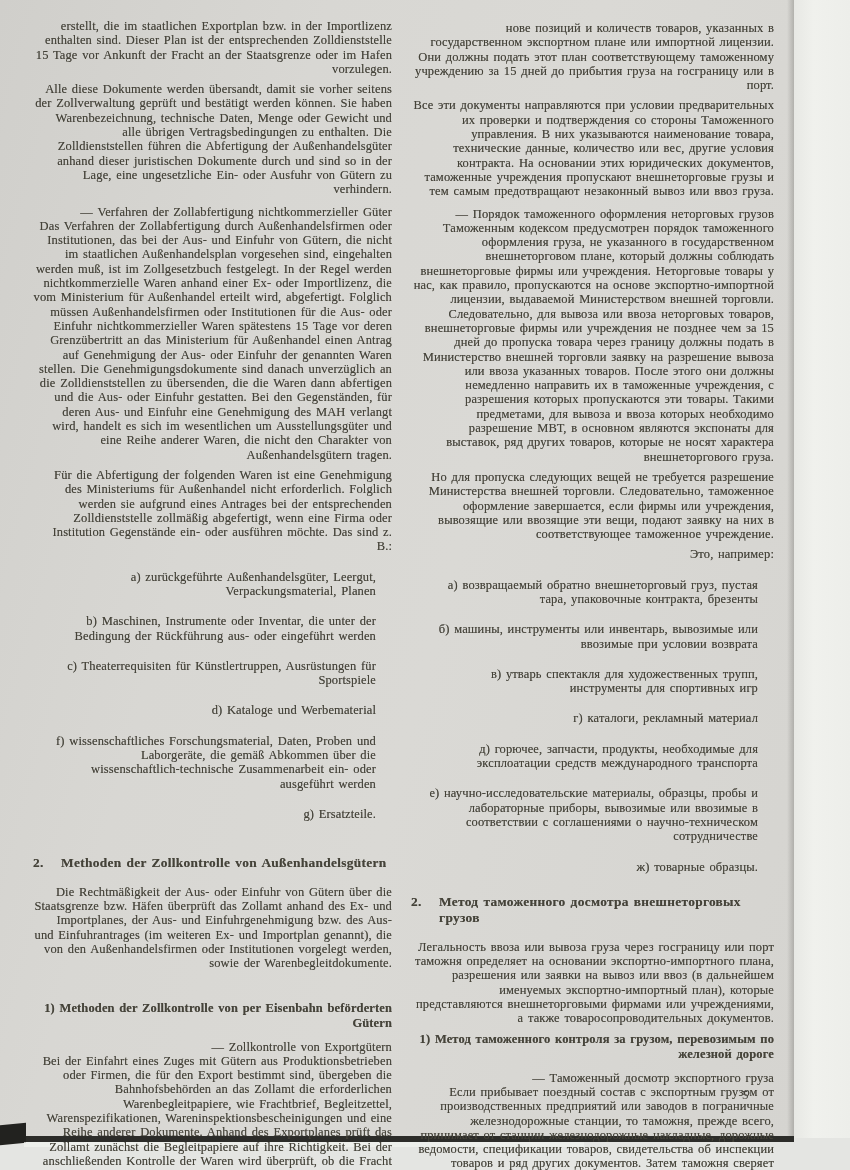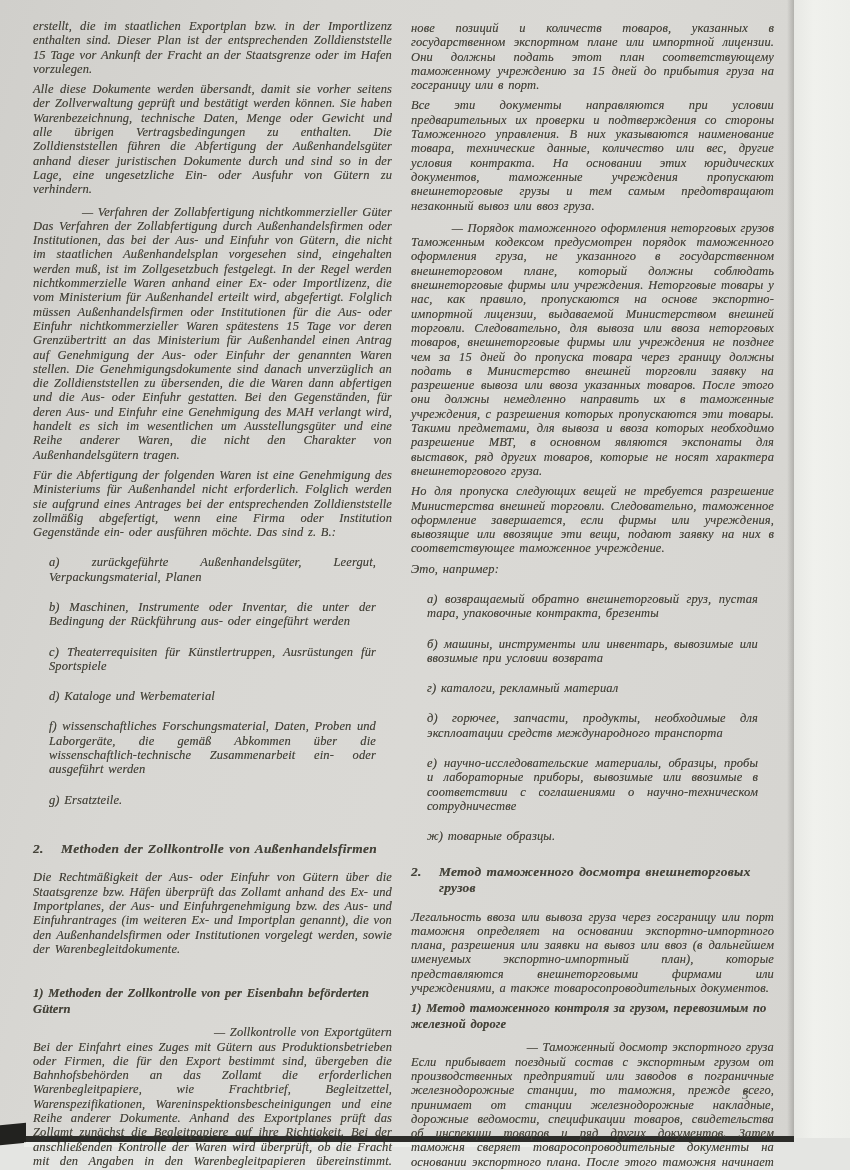--- a/index.html
+++ b/index.html
@@ -1,39 +1,39 @@
 <!DOCTYPE html>
 <html lang="de"><head>
 <meta charset="utf-8">
 <style>
   html,body{margin:0;padding:0;}
   body{width:850px;height:1170px;overflow:hidden;background:#e5e6e3;}
   .page-wrap{position:relative;width:754px;height:1170px;background:#0ea5e9;
-    font-family:"Liberation Serif","DejaVu Serif",serif;font-style:italic;}
+    font-family:"Liberation Serif","DejaVu Serif",serif;}
   
   .paper{position:absolute;left:0;top:0;width:794px;height:1138px;
     background:linear-gradient(105deg,#d0cfcb 0%,#d8d7d3 30%,#dad9d5 55%,#d5d4d0 100%);}
   .paper::after{content:"";position:absolute;right:0;top:0;bottom:0;width:7px;
     background:linear-gradient(to right,rgba(0,0,0,0),rgba(40,40,35,0.22));}
   .edge-strip{position:absolute;left:794px;top:0;width:56px;height:1138px;
     background:linear-gradient(to right,#e7e8e4,#f0f1ed 35%,#edeeea 100%);}
   .bottom-area{position:absolute;left:0;top:1138px;width:850px;height:32px;background:#e4e5e2;}
   .bottom-band{position:absolute;left:0;top:1136px;width:794px;height:6px;background:#2c2c29;}
   .corner-wedge{position:absolute;left:0;top:1124px;width:26px;height:20px;background:#22221f;
     transform:skewY(-6deg);}
   .bottom-sliver{position:absolute;left:24px;top:1142px;width:560px;height:5px;
     background:#f0f1ed;opacity:.75;}
 
   
   .col{position:absolute;color:#454339;font-size:12.5px;line-height:14.3px;
     text-align:justify;letter-spacing:.12px;word-spacing:1.4px;
     text-shadow:0 0 .4px rgba(64,62,56,.55);}
   .col-de{left:33px;top:19px;width:359px;}
   .col-ru{left:411px;top:21px;width:363px;}
-  .col p{margin:0 0 6px;}
+  .col p{margin:0 0 6px;text-align:right;}
   .col p.dash-line{margin:8px 0 0;text-align:right;}
   .col p.after-dash{margin:0 0 6px;}
   .col .list p{margin:16px;}
   .col .list{margin:0 0 6px;}
   .h2{display:flex;font-weight:bold;font-size:13.4px;line-height:16.5px;
     text-align:left;letter-spacing:.3px;}
   .h2 .num{width:28px;flex:none;}
   .h2 .txt{flex:1;}
   .col-de .h2{margin:34px 0 13px;}
   .col-ru .h2{margin:20px 0 13px;}
@@ -62,38 +62,39 @@
     <div class="list">
       <p>a) zurückgeführte Außenhandelsgüter, Leergut, Verpackungsmaterial, Planen</p>
       <p>b) Maschinen, Instrumente oder Inventar, die unter der Bedingung der Rückführung aus- oder eingeführt werden</p>
       <p>c) Theaterrequisiten für Künstlertruppen, Ausrüstungen für Sportspiele</p>
       <p>d) Kataloge und Werbematerial</p>
       <p>f) wissenschaftliches Forschungsmaterial, Daten, Proben und Laborgeräte, die gemäß Abkommen über die wissenschaftlich-technische Zusammenarbeit ein- oder ausgeführt werden</p>
       <p>g) Ersatzteile.</p>
     </div>
     <div class="h2">
       <span class="num">2.</span>
-      <span class="txt">Methoden der Zollkontrolle von Außenhandelsfirmen</span>
+      <span class="txt">Methoden der Zollkontrolle von Außenhandelsgütern</span>
     </div>
     <p>Die Rechtmäßigkeit der Aus- oder Einfuhr von Gütern über die Staatsgrenze bzw. Häfen überprüft das Zollamt anhand des Ex- und Importplanes, der Aus- und Einfuhrgenehmigung bzw. des Aus- und Einfuhrantrages (im weiteren Ex- und Importplan genannt), die von den Außenhandelsfirmen oder Institutionen vorgelegt werden, sowie der Warenbegleitdokumente.</p>
     <p class="sub">1) Methoden der Zollkontrolle von per Eisenbahn beförderten Gütern</p>
     <p class="dash-line">— Zollkontrolle von Exportgütern</p>
     <p class="after-dash">Bei der Einfahrt eines Zuges mit Gütern aus Produktionsbetrieben oder Firmen, die für den Export bestimmt sind, übergeben die Bahnhofsbehörden an das Zollamt die erforderlichen Warenbegleitpapiere, wie Frachtbrief, Begleitzettel, Warenspezifikationen, Wareninspektionsbescheinigungen und eine Reihe anderer Dokumente. Anhand des Exportplanes prüft das Zollamt zunächst die Begleitpapiere auf ihre Richtigkeit. Bei der anschließenden Kontrolle der Waren wird überprüft, ob die Fracht mit den Angaben in den Warenbegleitpapieren übereinstimmt. Dabei werden hauptsächlich</p>
   </div>
 
   <div class="col col-ru" lang="ru">
     <p>нове позиций и количеств товаров, указанных в государственном экспортном плане или импортной лицензии. Они должны подать этот план соответствующему таможенному учреждению за 15 дней до прибытия груза на госграницу или в порт.</p>
     <p>Все эти документы направляются при условии предварительных их проверки и подтверждения со стороны Таможенного управления. В них указываются наименование товара, технические данные, количество или вес, другие условия контракта. На основании этих юридических документов, таможенные учреждения пропускают внешнеторговые грузы и тем самым предотвращают незаконный вывоз или ввоз груза.</p>
     <p class="dash-line">— Порядок таможенного оформления неторговых грузов</p>
     <p class="after-dash">Таможенным кодексом предусмотрен порядок таможенного оформления груза, не указанного в государственном внешнеторговом плане, который должны соблюдать внешнеторговые фирмы или учреждения. Неторговые товары у нас, как правило, пропускаются на основе экспортно-импортной лицензии, выдаваемой Министерством внешней торговли. Следовательно, для вывоза или ввоза неторговых товаров, внешнеторговые фирмы или учреждения не позднее чем за 15 дней до пропуска товара через границу должны подать в Министерство внешней торговли заявку на разрешение вывоза или ввоза указанных товаров. После этого они должны немедленно направить их в таможенные учреждения, с разрешения которых пропускаются эти товары. Такими предметами, для вывоза и ввоза которых необходимо разрешение МВТ, в основном являются экспонаты для выставок, ряд других товаров, которые не носят характера внешнеторгового груза.</p>
     <p>Но для пропуска следующих вещей не требуется разрешение Министерства внешней торговли. Следовательно, таможенное оформление завершается, если фирмы или учреждения, вывозящие или ввозящие эти вещи, подают заявку на них в соответствующее таможенное учреждение.</p>
     <p style="margin-bottom:0">Это, например:</p>
     <div class="list">
       <p>а) возвращаемый обратно внешнеторговый груз, пустая тара, упаковочные контракта, брезенты</p>
       <p>б) машины, инструменты или инвентарь, вывозимые или ввозимые при условии возврата</p>
+      <p>в) утварь спектакля для художественных трупп, инструменты для спортивных игр</p>
       <p>г) каталоги, рекламный материал</p>
       <p>д) горючее, запчасти, продукты, необходимые для эксплоатации средств международного транспорта</p>
       <p>е) научно-исследовательские материалы, образцы, пробы и лабораторные приборы, вывозимые или ввозимые в соответствии с соглашениями о научно-техническом сотрудничестве</p>
       <p>ж) товарные образцы.</p>
     </div>
     <div class="h2">
       <span class="num">2.</span>
       <span class="txt">Метод таможенного досмотра внешнеторговых грузов</span>
     </div>
     <p>Легальность ввоза или вывоза груза через госграницу или порт таможня определяет на основании экспортно-импортного плана, разрешения или заявки на вывоз или ввоз (в дальнейшем именуемых экспортно-импортный план), которые представляются внешнеторговыми фирмами или учреждениями, а также товаросопроводительных документов.</p>

